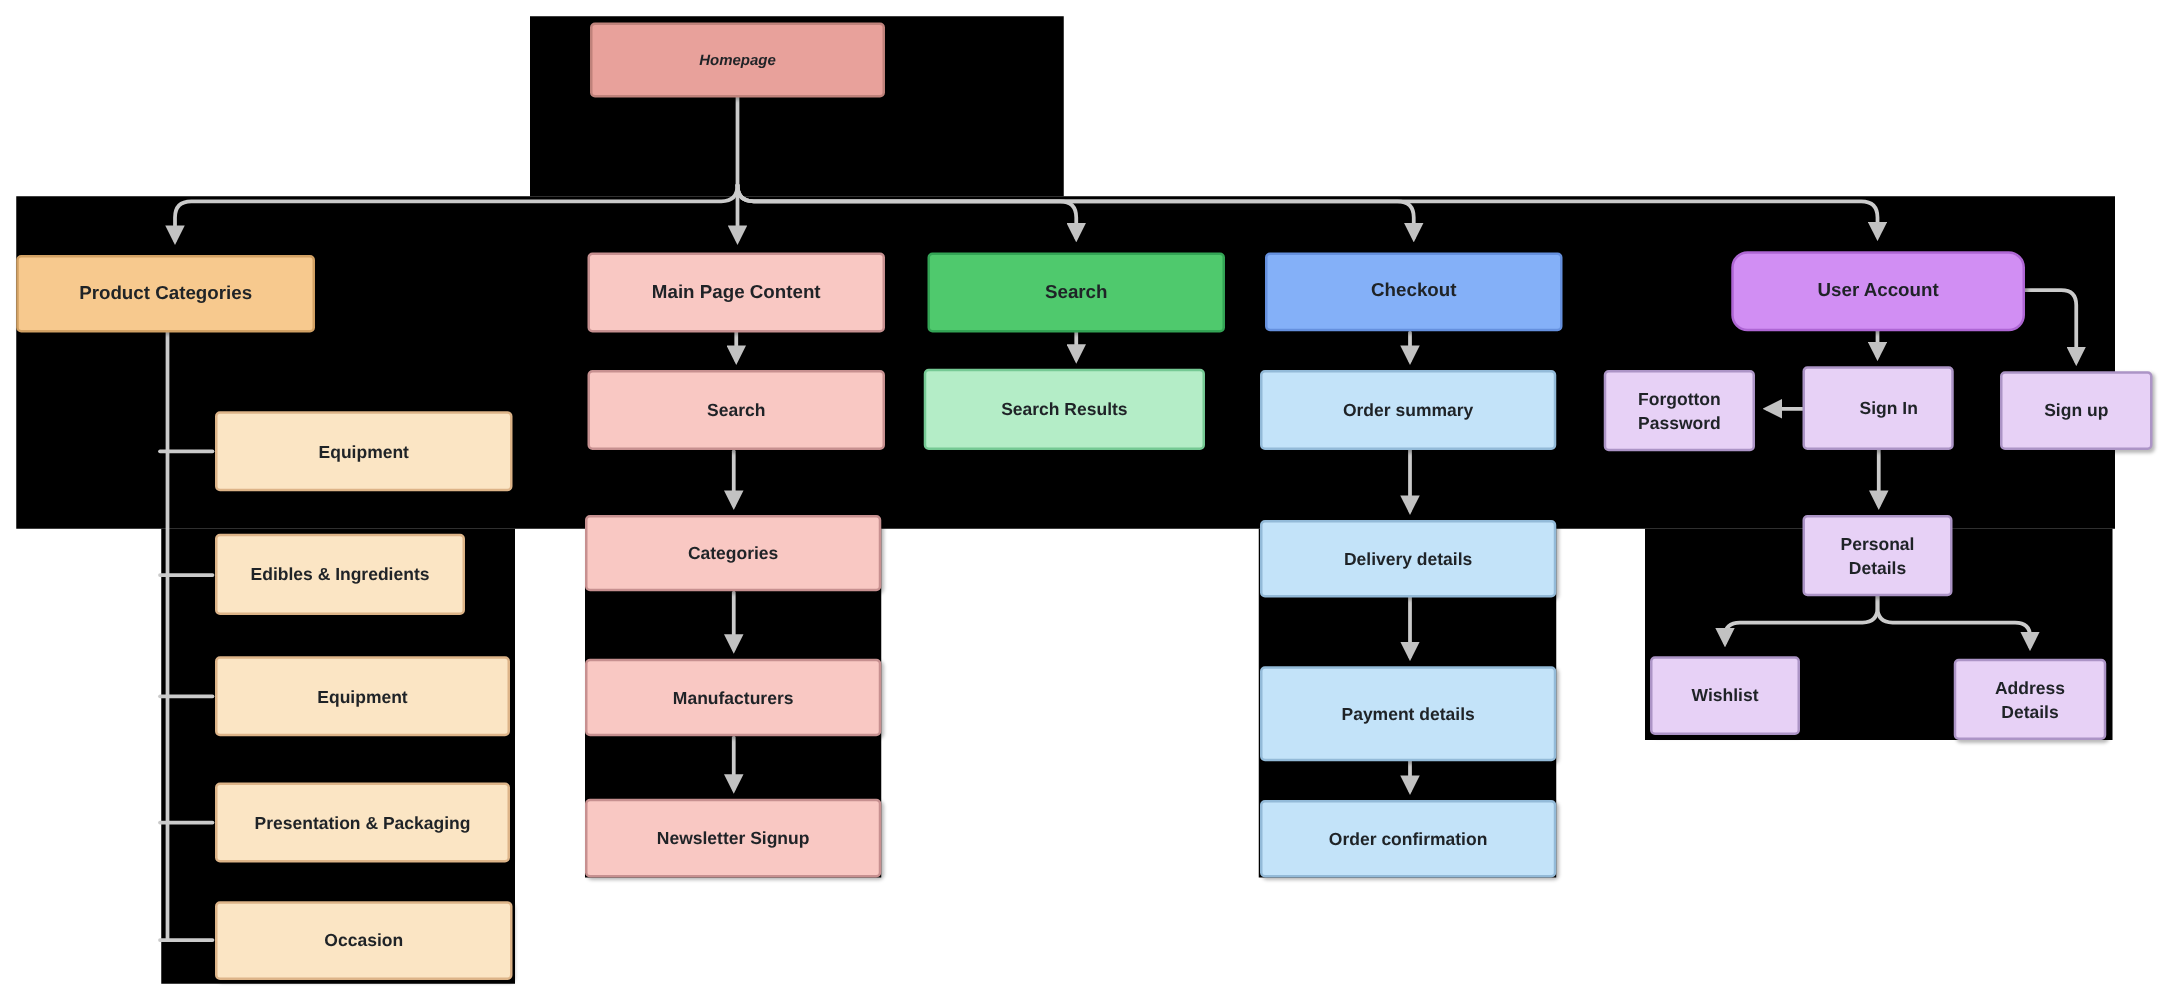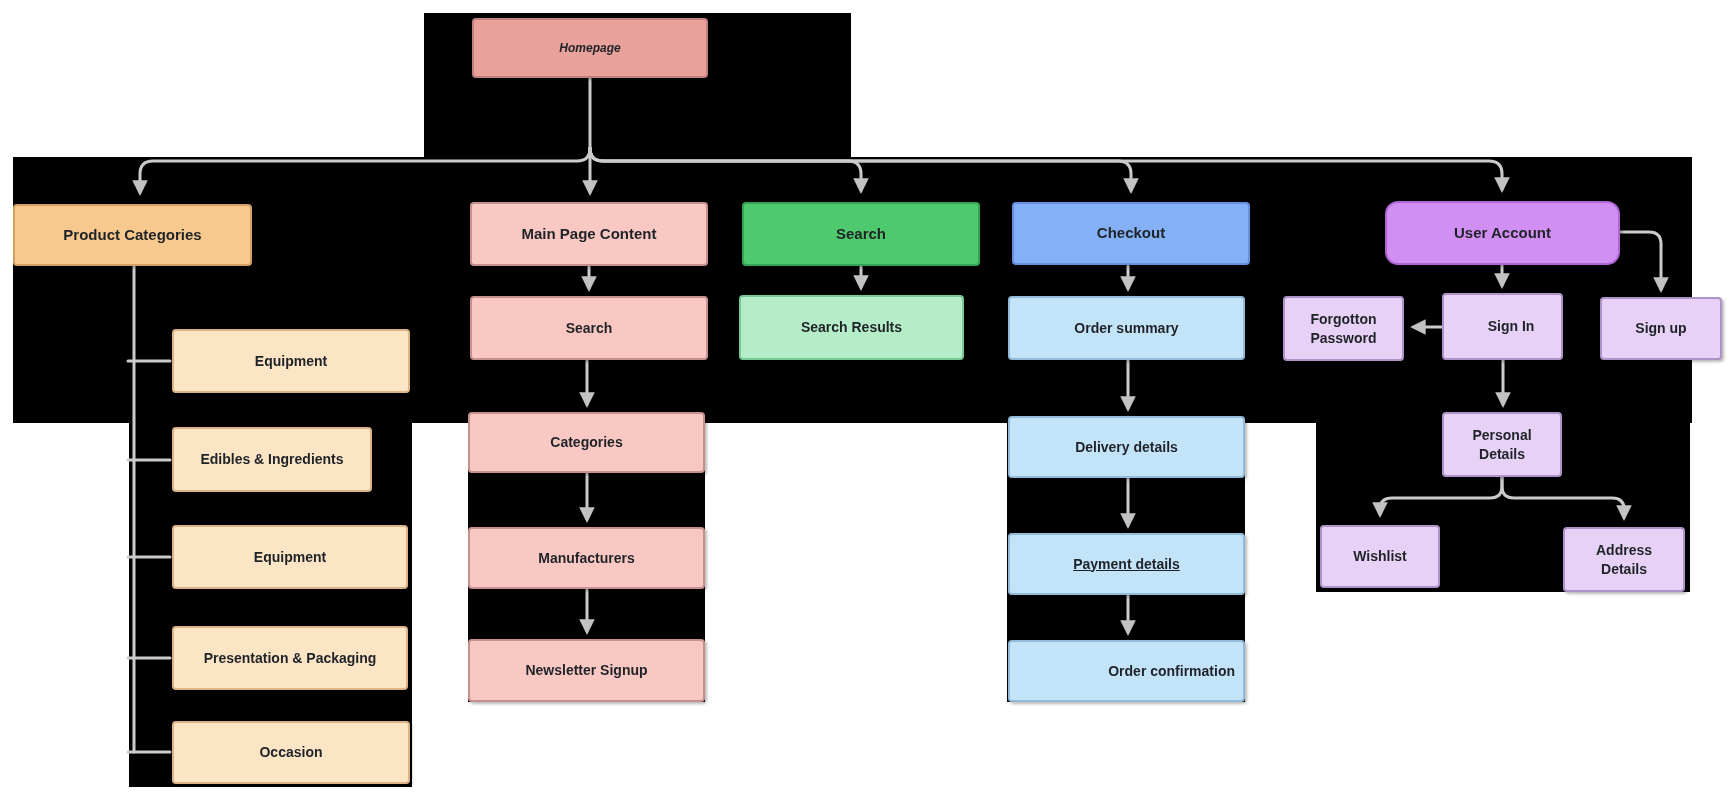--- a/index.html
+++ b/index.html
@@ -149,24 +149,24 @@
   <div class="node c-greenlight" style="left:739px;top:295px;width:225px;height:65px;">
       <span>Search Results</span>
     </div>
 
   <div class="node c-bluelight" style="left:1008px;top:296px;width:237px;height:64px;">
       <span>Order summary</span>
     </div>
   <div class="node c-bluelight" style="left:1008px;top:416px;width:237px;height:62px;">
       <span>Delivery details</span>
     </div>
-  <div class="node c-bluelight" style="left:1008px;top:533px;width:237px;height:62px;text-decoration:underline;">
+  <div class="node c-bluelight" style="left:1008px;top:533px;width:237px;height:76px;">
       <span>Payment details</span>
     </div>
-  <div class="node c-bluelight" style="left:1008px;top:640px;width:237px;height:62px;justify-content:flex-end;">
+  <div class="node c-bluelight" style="left:1008px;top:640px;width:237px;height:62px;">
       <span>Order confirmation</span>
     </div>
 
   <div class="node c-purplelight" style="left:1283px;top:296px;width:121px;height:65px;">
       <span>Forgotton Password</span>
     </div>
   <div class="node c-purplelight" style="left:1442px;top:293px;width:121px;height:67px;padding-left:25px;">
       <span>Sign In</span>
     </div>
   <div class="node c-purplelight" style="left:1600px;top:297px;width:122px;height:63px;">

